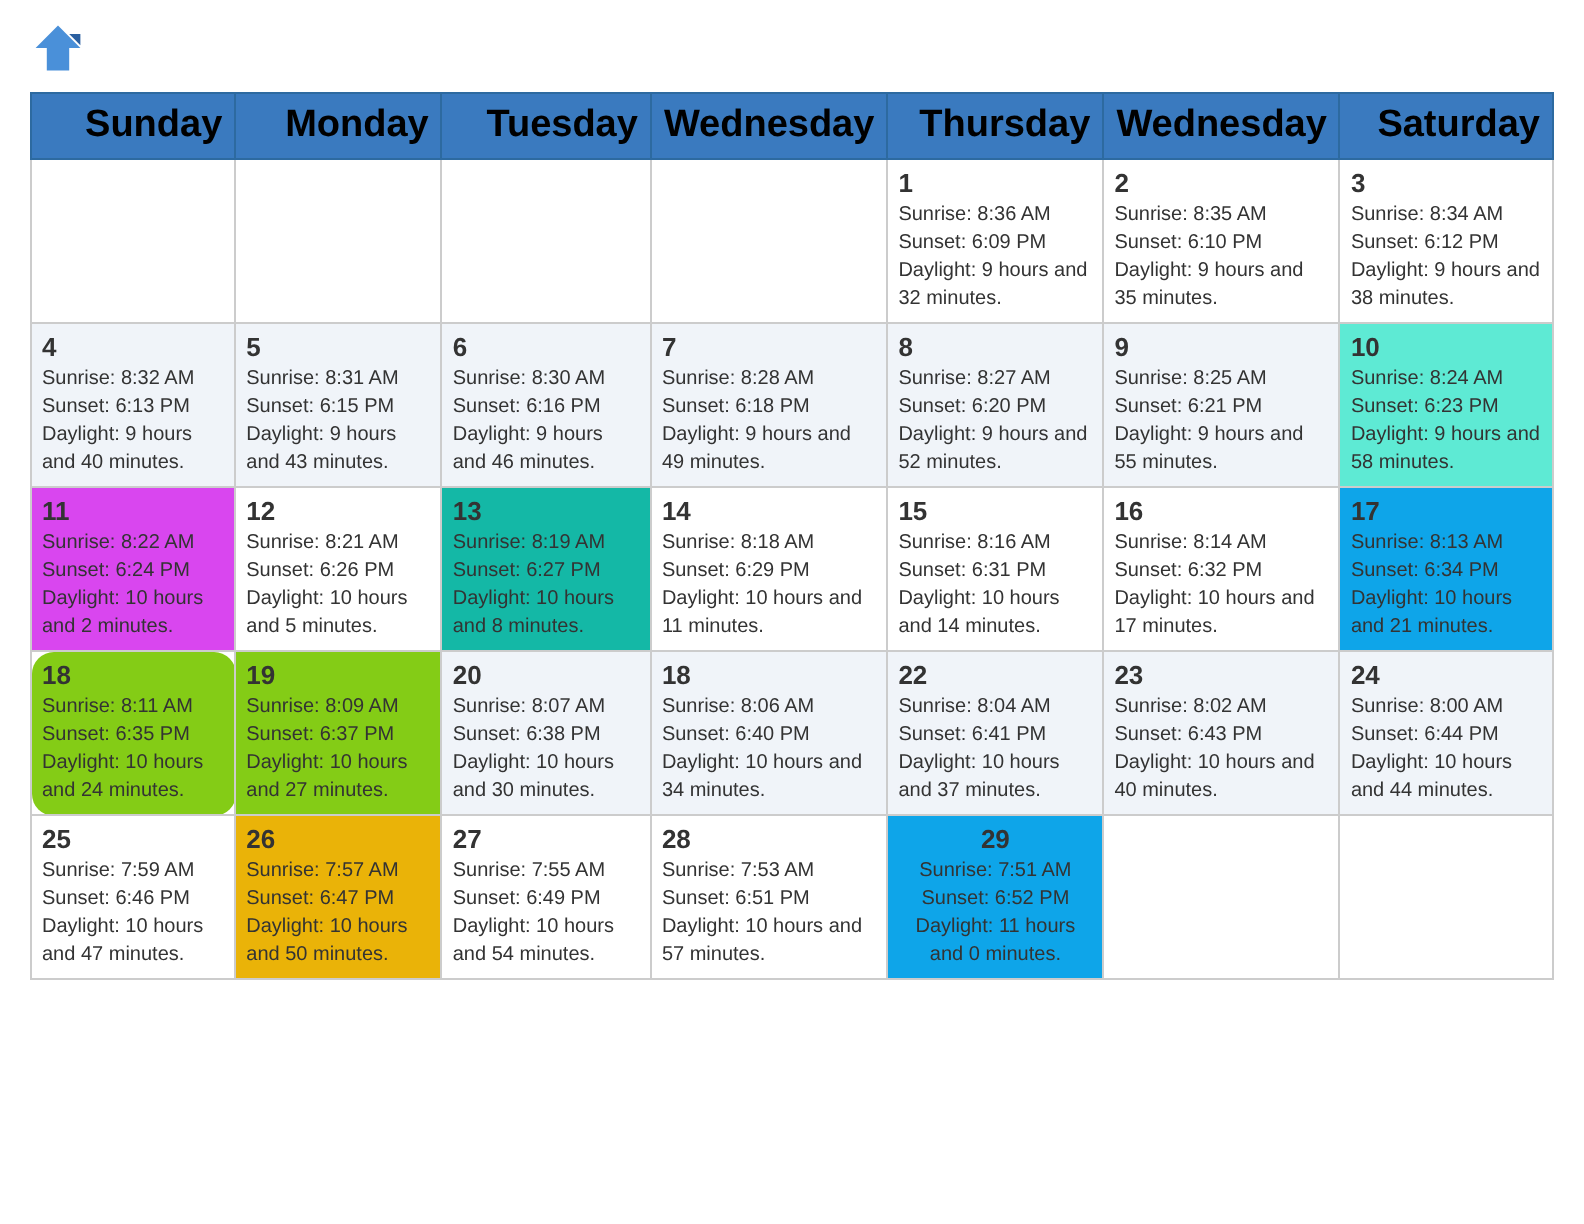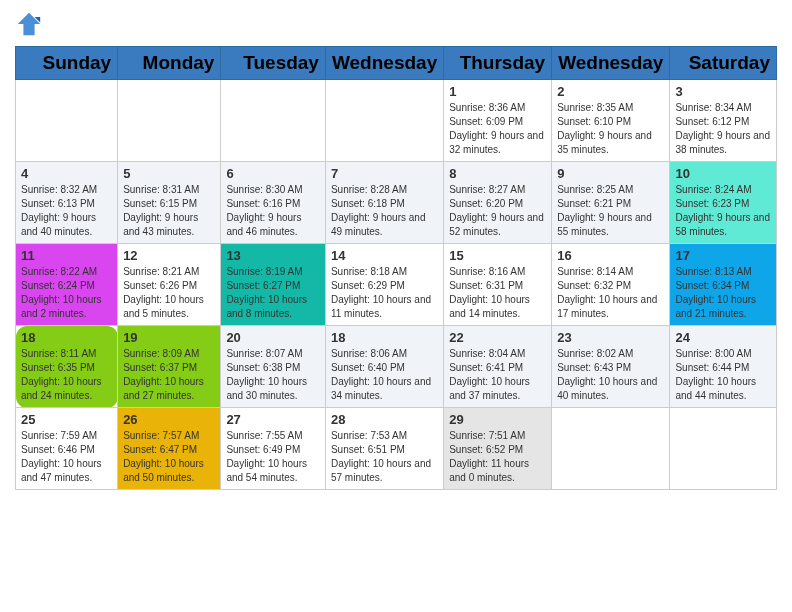--- a/index.html
+++ b/index.html
@@ -299,21 +299,21 @@
             <div class="day-info">Sunrise: 7:55 AM
 Sunset: 6:49 PM
 Daylight: 10 hours and 54 minutes.</div>
           </td>
           <td style="background: rgb(255, 255, 255);">
             <span class="day-num">28</span>
             <div class="day-info">Sunrise: 7:53 AM
 Sunset: 6:51 PM
 Daylight: 10 hours and 57 minutes.</div>
           </td>
-          <td style="background: #e5e5e5;">
+          <td style="background: #0ea5e9; text-align: center;">
             <span class="day-num">29</span>
             <div class="day-info">Sunrise: 7:51 AM
 Sunset: 6:52 PM
 Daylight: 11 hours and 0 minutes.</div>
           </td>
           <td class="empty-cell"></td>
           <td class="empty-cell"></td>
         </tr>
       </tbody>
   </table>

